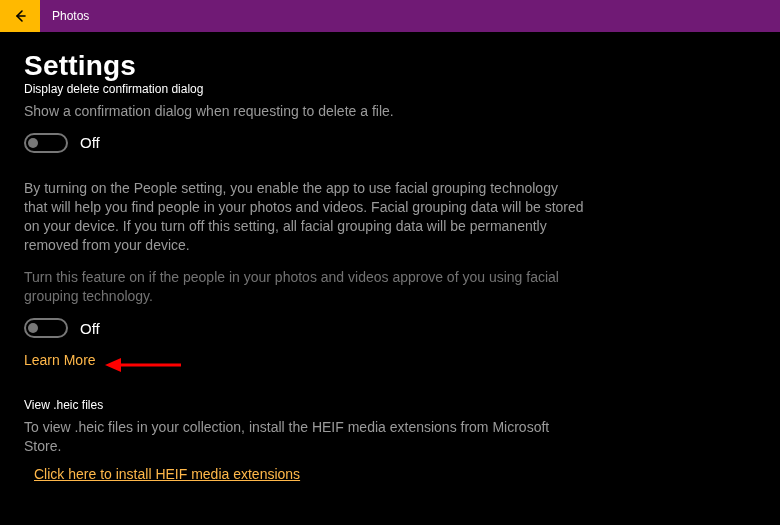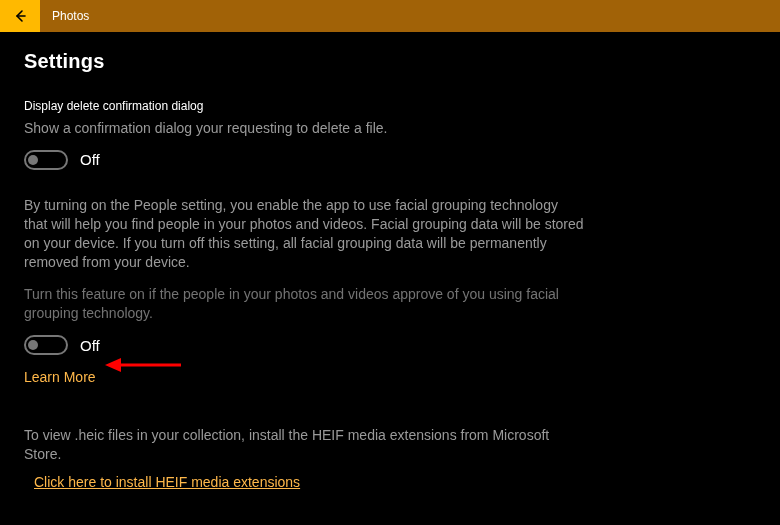--- a/index.html
+++ b/index.html
@@ -7,21 +7,21 @@
       font-family: "Segoe UI", Tahoma, sans-serif;
       background: #000;
       color: #fff;
       width: 780px;
       height: 525px;
       overflow: hidden;
       position: relative;
     }
     .titlebar {
       height: 32px;
-      background: #a16207;
+      background: #701a75;
       display: flex;
       align-items: center;
     }
     .back-button {
       width: 40px;
       height: 32px;
       background: #ffb900;
       display: flex;
       align-items: center;
       justify-content: center;
@@ -31,23 +31,22 @@
     .app-title {
       margin-left: 12px;
       font-size: 12px;
       color: #fff;
       font-weight: 400;
     }
     .content {
       padding: 18px 24px 0 24px;
     }
     .page-title {
-      font-size: 20px;
+      font-size: 28px;
       font-weight: 600;
-      margin-bottom: 26px;
       letter-spacing: 0.2px;
     }
     .section-title {
       font-size: 12px;
       color: #fff;
       margin-bottom: 6px;
     }
     .section-desc {
       font-size: 14px;
       color: #9a9a9a;
@@ -90,21 +89,21 @@
       border-radius: 50%;
       background: #777;
     }
     .toggle-label {
       font-size: 15px;
       color: #fff;
     }
     .links-row {
       display: flex;
       gap: 16px;
-      margin-bottom: 41px;
+      margin-bottom: 30px;
     }
     .link {
       color: #ffb84a;
       font-size: 14px;
       cursor: pointer;
     }
     .heif-section .section-desc { margin-bottom: 4px; }
     .heif-link {
       color: #ffb84a;
       font-size: 14px;
@@ -133,21 +132,21 @@
     </svg>
   </div>
   <div class="app-title">Photos</div>
 </div>
 
 <div class="content">
   <h1 class="page-title">Settings</h1>
 
   <div>
     <div class="section-title">Display delete confirmation dialog</div>
-    <div class="section-desc">Show a confirmation dialog your requesting to delete a file.</div>
+    <div class="section-desc">Show a confirmation dialog when requesting to delete a file.</div>
     <div class="toggle-row">
       <div class="toggle">
         <div class="toggle-knob"></div>
       </div>
       <span class="toggle-label">Off</span>
     </div>
   </div>
 
   <div>
     <div class="section-desc">By turning on the People setting, you enable the app to use facial grouping technology that will help you find people in your photos and videos. Facial grouping data will be stored on your device. If you turn off this setting, all facial grouping data will be permanently removed from your device.</div>
@@ -157,20 +156,21 @@
         <div class="toggle-knob"></div>
       </div>
       <span class="toggle-label">Off</span>
     </div>
     <div class="links-row">
       <span class="link">Learn More</span>
     </div>
   </div>
 
   <div class="heif-section">
+    <div class="section-title">View .heic files</div>
     <div class="section-desc">To view .heic files in your collection, install the HEIF media extensions from Microsoft Store.</div>
     <span class="heif-link">Click here to install HEIF media extensions</span>
   </div>
 </div>
 
 <svg class="arrow" width="80" height="22" viewBox="0 0 80 22">
   <defs></defs>
   <line x1="78" y1="11" x2="14" y2="11" stroke="#ff0000" stroke-width="3"></line>
   <polygon points="2,11 18,4 18,18" fill="#ff0000"></polygon>
 </svg>

